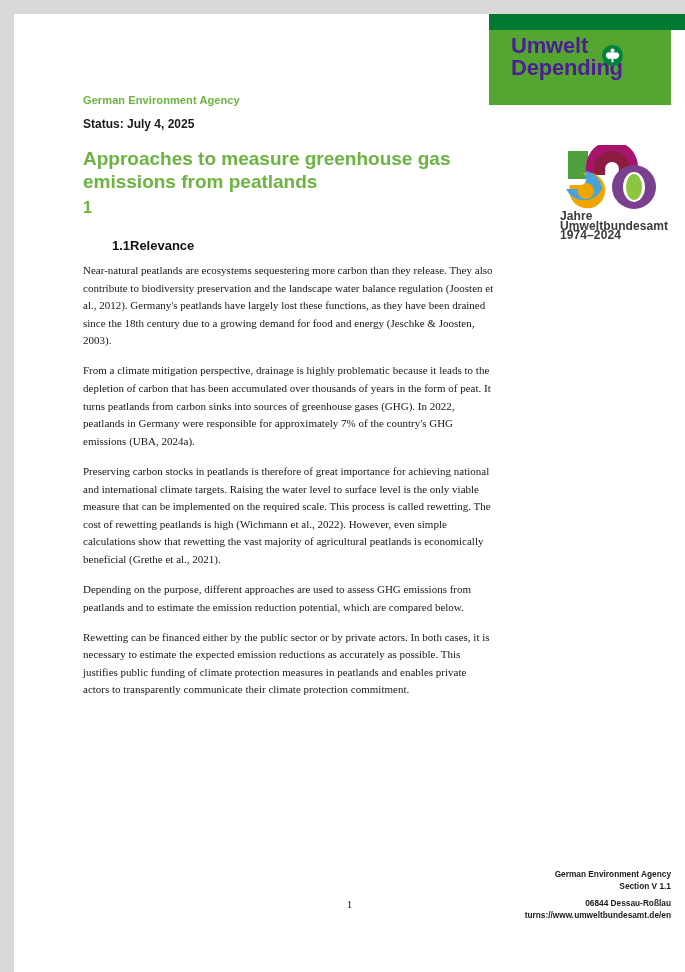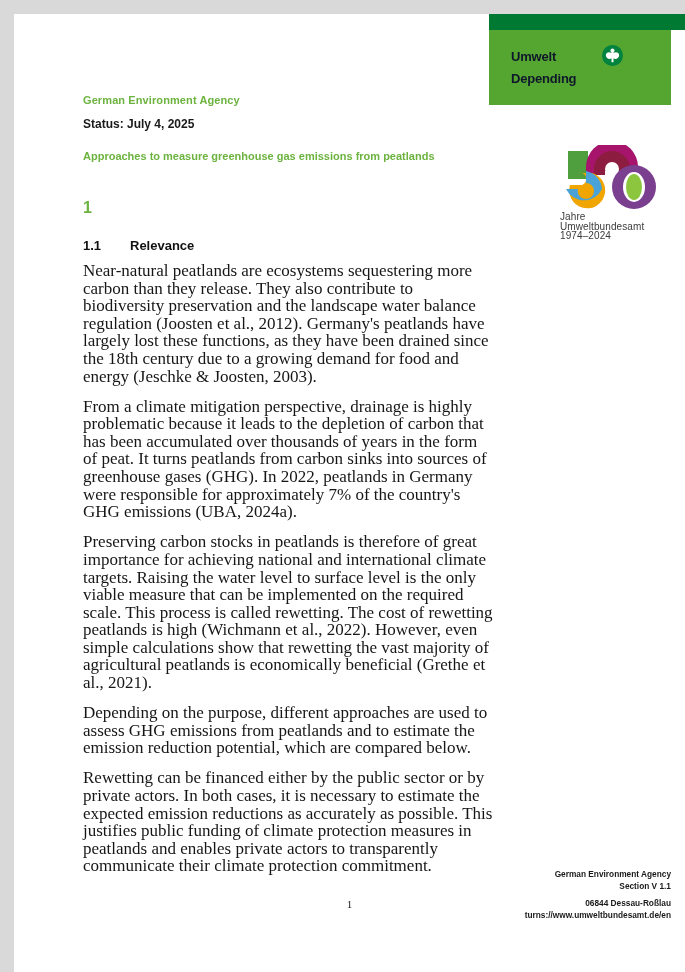--- a/index.html
+++ b/index.html
@@ -35,24 +35,24 @@
     position: absolute;
     left: 475px;
     top: 16px;
     width: 182px;
     height: 75px;
     background: #55a630;
   }
   .logo-wordmark {
     position: absolute;
     left: 22px;
-    top: 16px;
-    color: #0f172a;
-    font-weight: bold;
-    font-size: 13px;
+    top: 5px;
+    color: #4c1d95;
+    font-weight: bold;
+    font-size: 22px;
     line-height: 22px;
     letter-spacing: -0.2px;
   }
   .logo-mark {
     position: absolute;
     left: 113px;
     top: 15px;
     width: 21px;
     height: 21px;
     border-radius: 50%;
@@ -77,23 +77,23 @@
     color: #1a1a1a;
     font-size: 12px;
     font-weight: bold;
   }
   .doc-title {
     position: absolute;
     left: 69px;
     top: 133px;
     width: 395px;
     color: #6cb33f;
-    font-size: 11px;
-    font-weight: bold;
-    line-height: 18px;
+    font-size: 19px;
+    font-weight: bold;
+    line-height: 23px;
   }
   .chapter-heading {
     position: absolute;
     left: 69px;
     top: 183px;
     width: 420px;
     color: #6cb33f;
     font-size: 16px;
     font-weight: bold;
     line-height: 21px;
@@ -103,29 +103,29 @@
   .section-heading {
     position: absolute;
     left: 69px;
     top: 224px;
     width: 420px;
     color: #111111;
     font-size: 13px;
     font-weight: bold;
     display: flex;
   }
-  .section-num { width: 47px; flex: none; }
+  .section-num { width: 47px; flex: none; text-align: right; }
 
   .body-copy {
     position: absolute;
     left: 69px;
     top: 248px;
     width: 412px;
     font-family: "Liberation Serif", serif;
-    font-size: 17px;
+    font-size: 11px;
     line-height: 17.6px;
     color: #161616;
     text-align: left;
   }
   .body-copy p {
     margin: 0 0 12.5px 0;
   }
 
   
   .anniv-logo {
@@ -134,22 +134,22 @@
     top: 131px;
     width: 100px;
     height: 106px;
   }
   .anniv-logo svg { display: block; }
   .anniv-caption {
     position: absolute;
     left: 546px;
     top: 198px;
     color: #3b3b3b;
-    font-size: 10px;
-    font-weight: normal;
+    font-size: 12px;
+    font-weight: bold;
     line-height: 9.6px;
     letter-spacing: 0.1px;
   }
 
   
   .footer-block {
     position: absolute;
     right: 14px;
     top: 855px;
     width: 300px;

